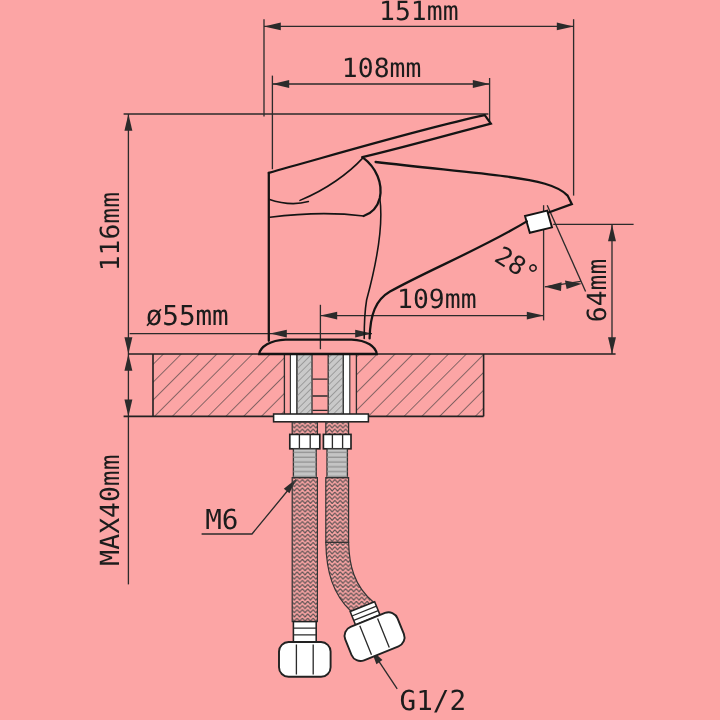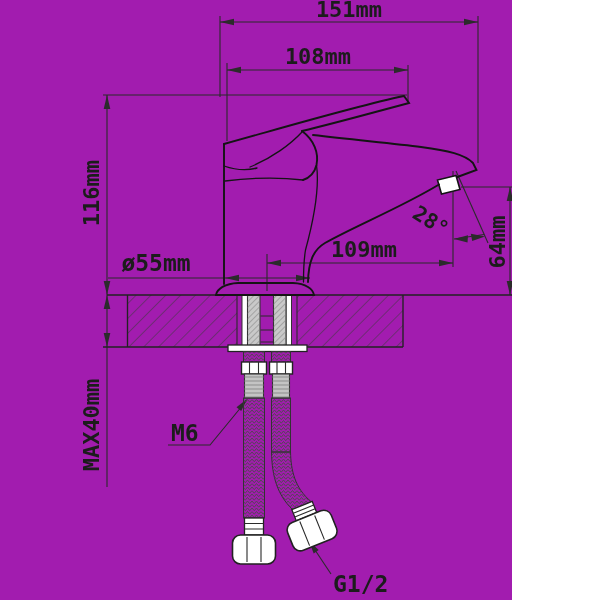--- a/index.html
+++ b/index.html
@@ -1,16 +1,16 @@
 <!DOCTYPE html>
 <html><head>
 <meta charset="utf-8">
 <style>
   html,body{margin:0;padding:0;background:#fff;}
-  .stage{width:512px;height:600px;background:#a21caf;position:relative;overflow:hidden;font-weight:bold;}
+  .stage{width:600px;height:600px;background:#fca5a5;position:relative;overflow:hidden;}
   svg{display:block;}
   .dimtxt{font-family:"DejaVu Sans Mono","Liberation Mono",monospace;fill:#1c1c1c;font-size:22px;}
   .dimtxt.big{font-size:23px;}
   .dimtxt.small{font-size:21px;}
   .thin{stroke:#2b2b2b;stroke-width:1.1;fill:none;}
   .mid{stroke:#222;stroke-width:1.35;fill:none;}
   .obj{stroke:#141414;stroke-width:1.9;fill:none;stroke-linecap:round;}
   .obj2{stroke:#141414;stroke-width:1.3;fill:none;stroke-linecap:round;}
 </style>
 </head>

